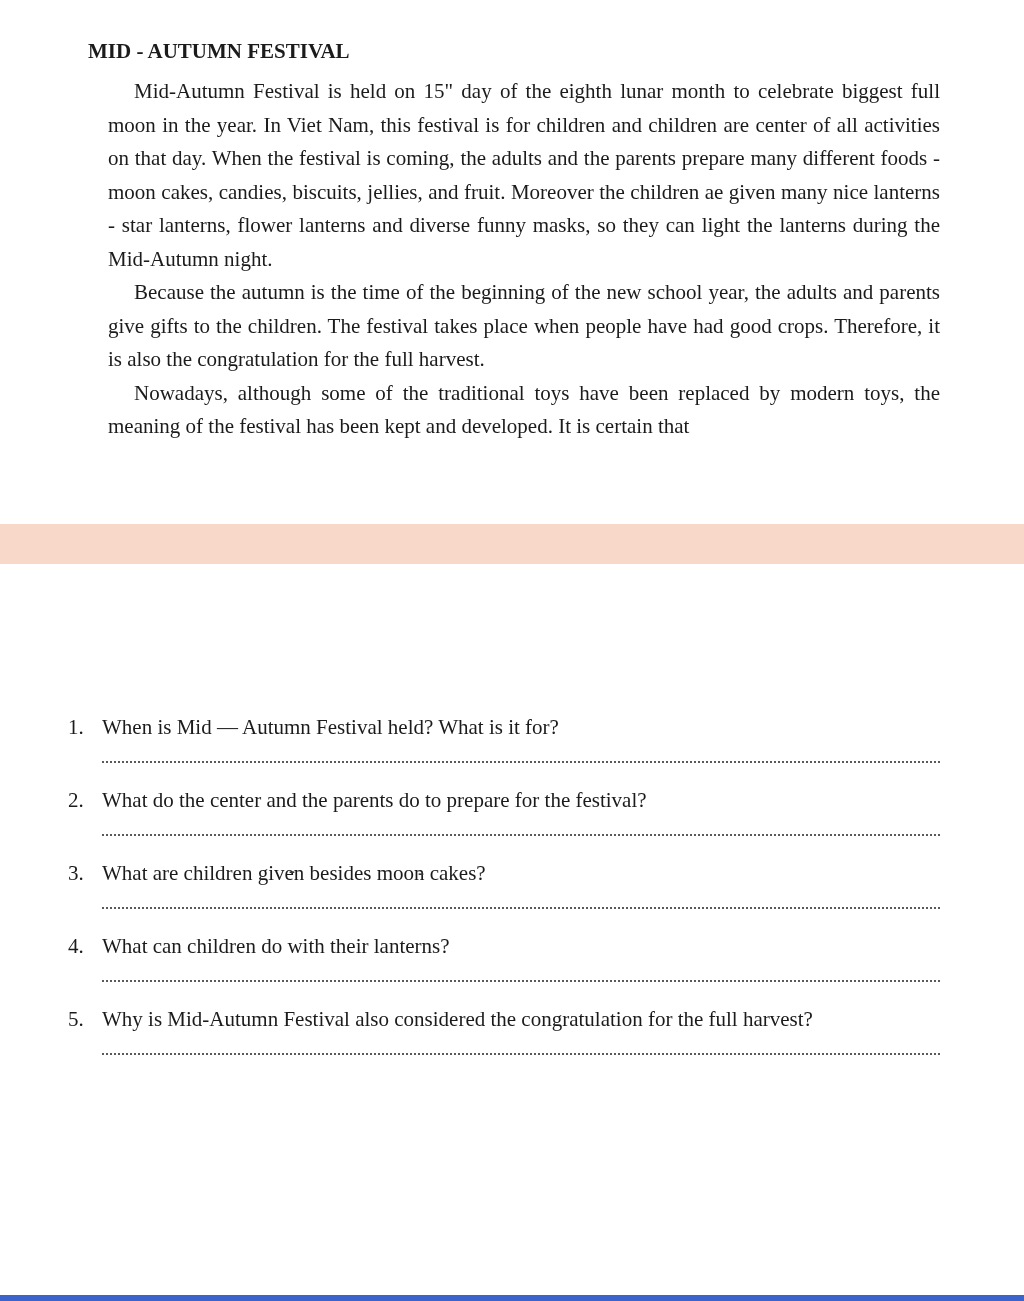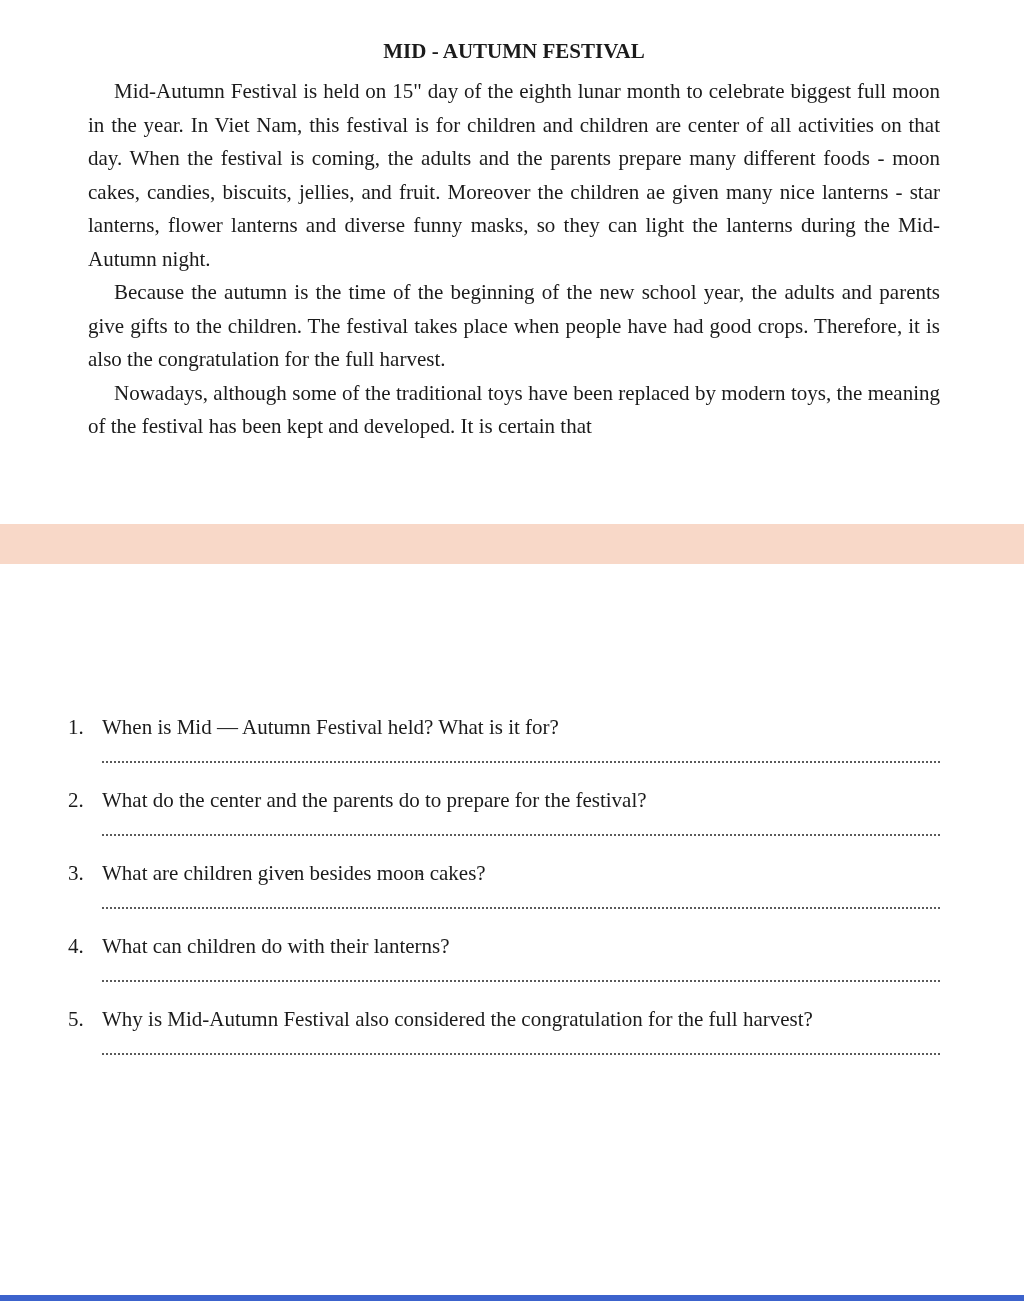--- a/index.html
+++ b/index.html
@@ -15,33 +15,32 @@
   }
   .section-heading {
     padding-top: 44px;
     margin: 0 80px 0 88px;
     font-weight: bold;
     font-size: 21px;
     line-height: 27px;
   }
   .passage-title {
     margin: 38px 84px 0 88px;
-    text-align: center;
     font-weight: bold;
     font-size: 21px;
     line-height: 27px;
   }
   .passage-body {
     margin: 10px 84px 0 88px;
     font-size: 21px;
     line-height: 33.5px;
     text-align: justify;
   }
   .passage-body p { margin: 0; }
-  .passage-body p.indent { text-indent: 26px; }
+  .passage-body p.indent { text-indent: 26px; margin-left: 20px; }
   .highlight-band {
     margin-top: 80px;
     width: 100%;
     height: 40px;
     background: var(--highlight-band, #f8d8c8);
   }
   .questions {
     margin: 150px 84px 0 68px;
     font-size: 21px;
   }

